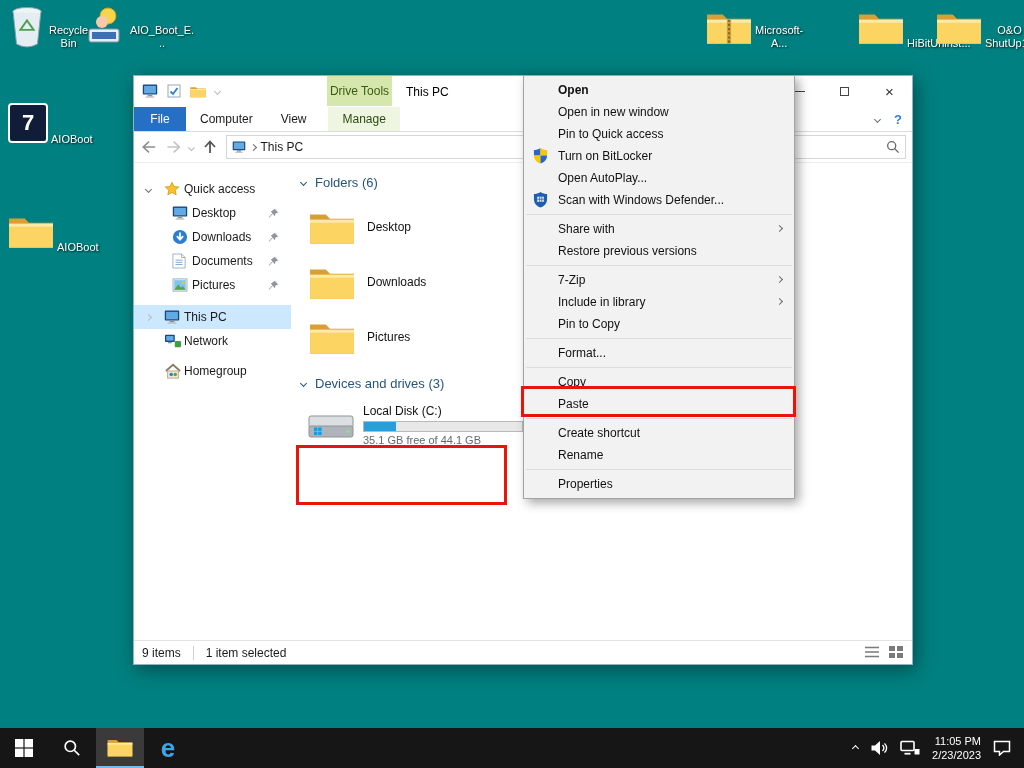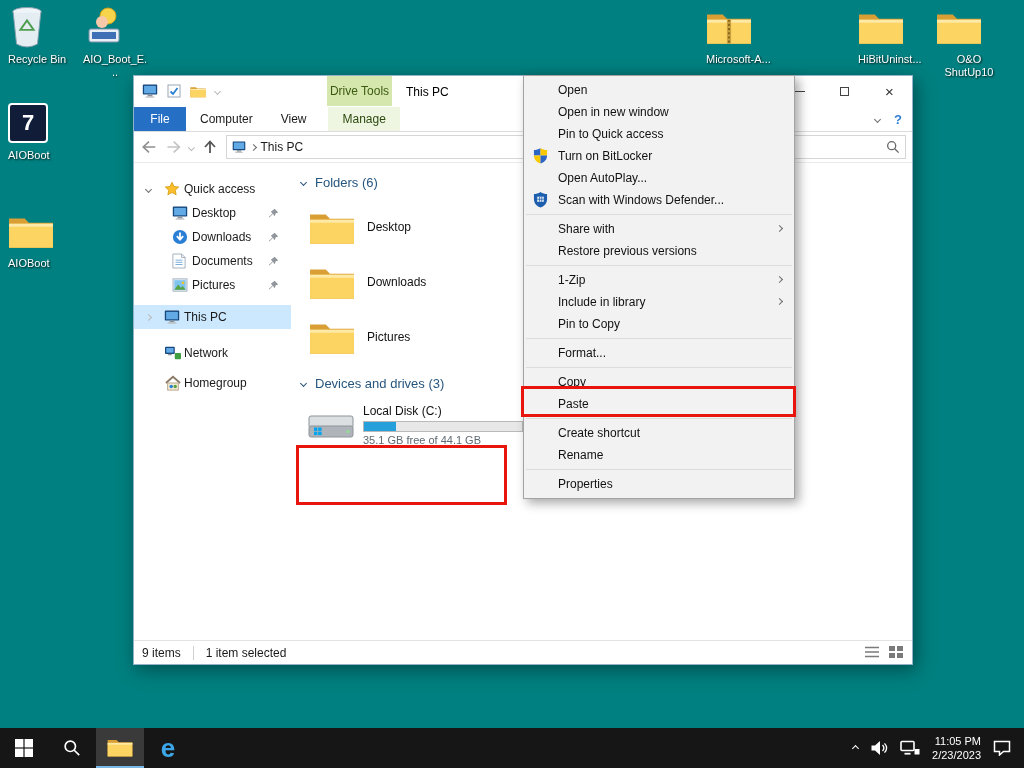--- a/index.html
+++ b/index.html
@@ -1,20 +1,20 @@
 <!DOCTYPE html>
 <html><head>
 <meta charset="utf-8">
 <style>
   *{margin:0;padding:0;box-sizing:border-box}
   html,body{width:1024px;height:768px;overflow:hidden}
   .stage{position:relative;width:1024px;height:768px;background:#008080;font-family:"Liberation Sans",sans-serif;overflow:hidden}
 
   
-  .dicon{position:absolute;width:66px;display:flex;flex-direction:column;align-items:flex-start;gap:3px;cursor:default}
+  .dicon{position:absolute;width:66px;display:flex;align-items:flex-end;gap:3px;cursor:default}
   .dlabel{color:#fff;font-size:11px;line-height:13px;text-align:center;text-shadow:1px 1px 2px rgba(0,0,0,.85);word-wrap:break-word;max-width:66px}
   .ig{display:flex;align-items:center;justify-content:center;height:46px}
   .iso-box{width:40px;height:40px;background:#101c38;border:2px solid #fff;border-radius:4px;display:flex;align-items:center;justify-content:center}
   .iso-num{color:#fff;font-size:22px;font-weight:bold}
 
   
   .window{position:absolute;left:133px;top:75px;width:780px;height:590px;background:#fff;border:1px solid #93b2ca;box-shadow:3px 5px 18px rgba(0,0,0,.4);z-index:1}
   .titlebar{position:relative;height:31px;background:#fff}
   .qat{position:absolute;left:8px;top:7px;display:flex;gap:9px;align-items:center}
   .dtools{position:absolute;left:193px;top:0;width:65px;height:30px;background:#d6e7ae;color:#3a5a10;font-size:12px;display:flex;align-items:center;justify-content:center}
@@ -42,42 +42,42 @@
   .main{position:absolute;top:87px;bottom:24px;left:0;right:0;display:flex;overflow:hidden}
   .sidebar{width:157px;padding-top:14px;font-size:12px;color:#1a1a1a;flex:none}
   .srow{position:relative;height:24px;display:flex;align-items:center}
   .srow .icn{position:absolute;left:30px;display:flex}
   .srow .lbl{position:absolute;left:50px;white-space:nowrap}
   .srow.child .icn{left:38px}
   .srow.child .lbl{left:58px}
   .srow .caret{position:absolute;left:12px}
   .srow .pin{position:absolute;right:12px;display:flex}
   .srow.sel{background:#cce8ff}
-  .mt8{margin-top:8px}.mt12{margin-top:12px}.mt6{margin-top:6px}
+  .mt8{margin-top:8px}.mt12{margin-top:0}.mt6{margin-top:6px}
 
   .content{flex:1;padding:10px 0 0 10px;position:relative;font-size:12px;color:#111}
   .ghead{height:18px;display:flex;align-items:center;gap:9px;color:#26557e;font-size:13px;margin-bottom:8px}
   .ghead.g2{margin-top:10px}
   .ftile{height:55px;width:245px;display:flex;align-items:center;gap:12px;padding-left:8px}
   .dtile{position:relative;height:52px;width:257px;padding:4px 0 0 62px}
   .dtile .drv{position:absolute;left:7px;top:10px}
   .dtile.sel{background:#cce8ff;border:1px solid #8ec4ef}
   .dname{font-size:12px;line-height:15px}
   .dbar{width:160px;height:11px;border:1px solid #b9b9b9;background:#e8e8e8;margin:2px 0}
   .dfill{height:100%;background:#26a0da}
   .dfree{font-size:11px;color:#5f6a72}
 
   .statusbar{position:absolute;left:0;right:0;bottom:0;height:24px;border-top:1px solid #e3e3e3;display:flex;align-items:center;gap:12px;padding:0 8px;font-size:12px;color:#1a1a1a}
   .vdiv{width:1px;height:14px;background:#d0d0d0}
   .viewbtns{position:absolute;right:8px;top:4px;display:flex;gap:8px}
 
   
   .ctxmenu{position:absolute;left:523px;top:75px;width:272px;background:#f2f2f2;border:1px solid #a3a3a3;box-shadow:4px 4px 10px rgba(0,0,0,.35);padding:3px 0;z-index:10;font-size:12px;color:#111}
   .mi{position:relative;height:22px;line-height:22px;padding-left:34px;white-space:nowrap}
-  .mi.b{font-weight:normal}
+  .mi.b{font-weight:bold}
   .mi .micon{position:absolute;left:9px;top:2px;display:flex}
   .mi .sub{position:absolute;right:12px;top:8px}
   .msep{height:1px;background:#dcdcdc;margin:3px 2px}
 
   
   .redbox{position:absolute;border:3px solid #e8150d;z-index:20;background:transparent}
 
   
   .taskbar{position:absolute;left:0;bottom:0;width:1024px;height:40px;background:#161616;display:flex;align-items:stretch;z-index:30}
   .tbb{width:48px;display:flex;align-items:center;justify-content:center}
@@ -550,21 +550,21 @@
       <span>Scan with Windows Defender...</span>
     </div>
     <div class="msep"></div>
     <div class="mi">
       <span>Share with</span>
       <span class="chev r sm sub"></span>
     </div>
     <div class="mi">Restore previous versions</div>
     <div class="msep"></div>
     <div class="mi">
-      <span>1-Zip</span>
+      <span>7-Zip</span>
       <span class="chev r sm sub"></span>
     </div>
     <div class="mi">
       <span>Include in library</span>
       <span class="chev r sm sub"></span>
     </div>
     <div class="mi">Pin to Copy</div>
     <div class="msep"></div>
     <div class="mi">Format...</div>
     <div class="msep"></div>

